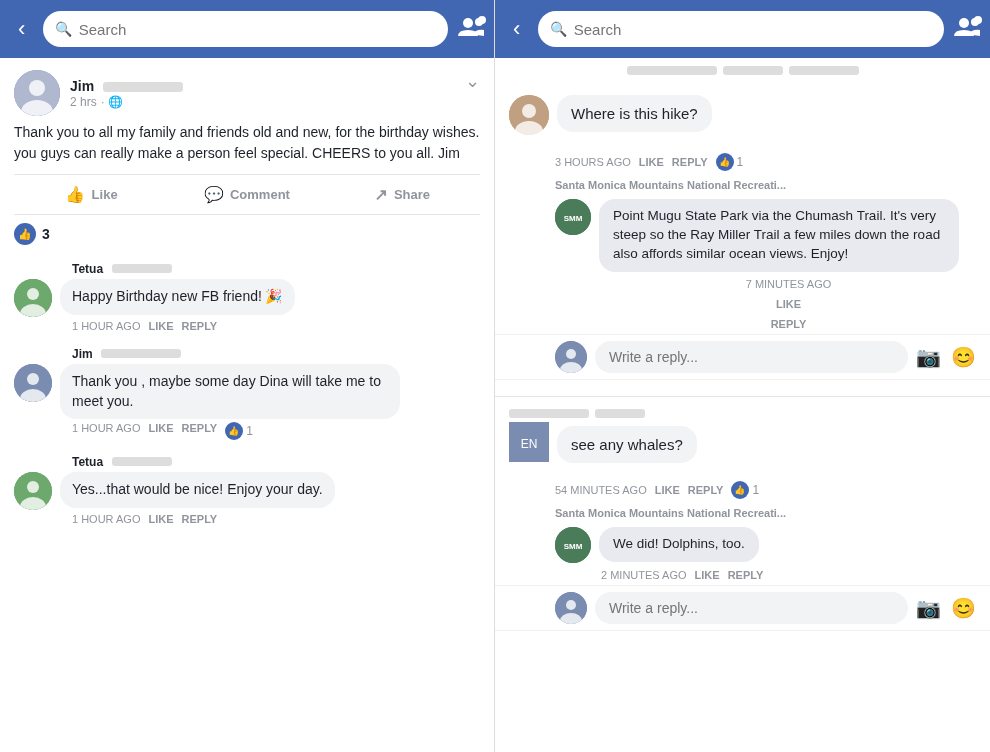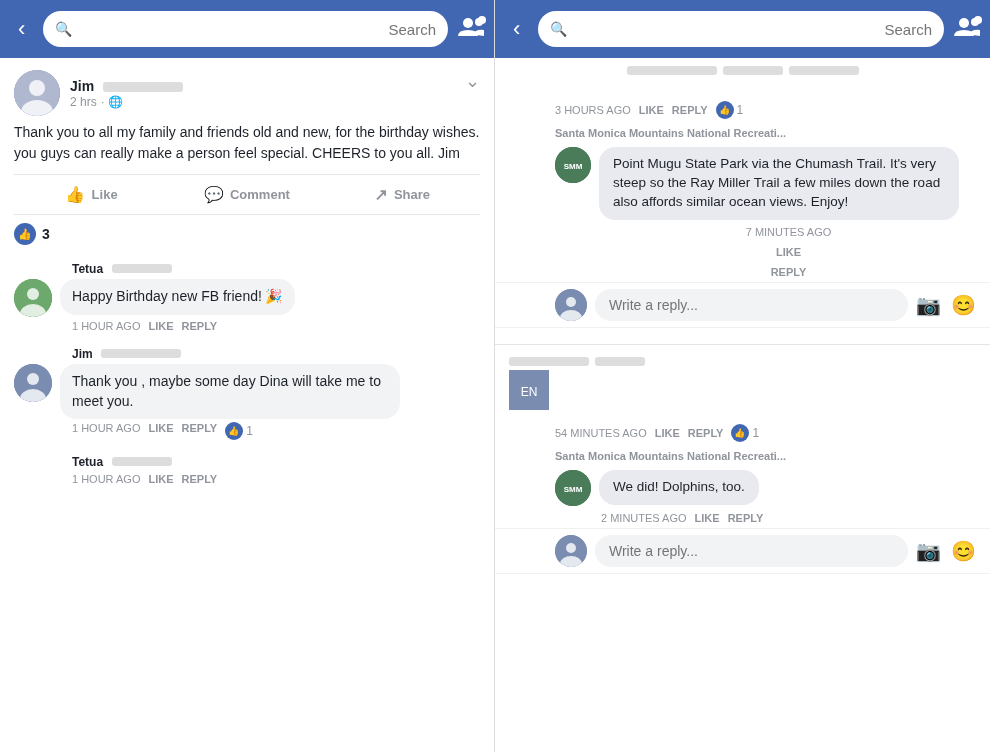--- a/index.html
+++ b/index.html
@@ -53,21 +53,20 @@
       color: #888;
       font-size: 14px;
     }
     .search-bar input {
       border: none;
       outline: none;
       font-size: 15px;
       color: #888;
       background: transparent;
       width: 100%;
-      text-align: right;
     }
     .header-friends-icon {
       color: #fff;
       font-size: 20px;
       position: relative;
     }
     .header-friends-icon::after {
       content: '';
       display: inline-block;
       width: 8px;
@@ -538,20 +537,30 @@
             <span class="comment-like-count">1</span>
           </span>
         </div>
       </div>
 
       <div class="comment-block">
         <div class="comment-name-row">
           <span class="comment-name">Tetua</span>
           <span class="comment-name-blur"></span>
         </div>
+        <div class="comment-row">
+          <div class="avatar-sm" style="background: #6da86d; overflow:hidden;">
+            <svg width="38" height="38" viewBox="0 0 38 38">
+              <rect width="38" height="38" fill="#6da86d"></rect>
+              <ellipse cx="19" cy="15" rx="6" ry="6" fill="#fff" opacity="0.8"></ellipse>
+              <ellipse cx="19" cy="35" rx="13" ry="10" fill="#fff" opacity="0.8"></ellipse>
+            </svg>
+          </div>
+          <div class="comment-bubble">Yes...that would be nice! Enjoy your day.</div>
+        </div>
         <div class="comment-actions">
           <span class="comment-time">1 HOUR AGO</span>
           <span class="comment-act-link">LIKE</span>
           <span class="comment-act-link">REPLY</span>
         </div>
       </div>
 
 
     </div>
   </div>
@@ -578,20 +587,30 @@
   <div class="content">
 
     <div style="display:flex; justify-content:center; gap:6px; padding:8px 14px 4px 14px;">
       <div class="blur-bar" style="width:90px;"></div>
       <div class="blur-bar" style="width:60px;"></div>
       <div class="blur-bar" style="width:70px;"></div>
     </div>
 
     <div class="thread-section">
 
+      <div class="thread-question-row">
+        <div class="rp-avatar">
+          <svg width="40" height="40" viewBox="0 0 40 40">
+            <circle cx="20" cy="20" r="20" fill="#c0a080"></circle>
+            <ellipse cx="20" cy="16" rx="7" ry="7" fill="#fff" opacity="0.8"></ellipse>
+            <ellipse cx="20" cy="36" rx="14" ry="10" fill="#fff" opacity="0.8"></ellipse>
+          </svg>
+        </div>
+        <div class="thread-question-bubble">Where is this hike?</div>
+      </div>
 
       <div class="thread-actions" style="padding-left:60px;">
         <span class="comment-time">3 HOURS AGO</span>
         <span class="comment-act-link">LIKE</span>
         <span class="comment-act-link">REPLY</span>
         <span style="display:inline-flex;align-items:center;gap:3px;">
           <span class="inline-like-badge">👍</span>
           <span class="comment-like-count">1</span>
         </span>
       </div>
@@ -641,20 +660,21 @@
 
     <div class="thread-section" style="padding-top:0;">
 
       <div class="thread-question-row">
         <div class="rp-avatar-sm2" style="width:40px;height:32px;background:#c2410c;">
           <svg width="40" height="40" viewBox="0 0 40 40">
             <rect width="40" height="40" fill="#7a8cb0"></rect>
             <text x="20" y="26" text-anchor="middle" fill="#fff" font-size="12">EN</text>
           </svg>
         </div>
+        <div class="thread-question-bubble">see any whales?</div>
       </div>
 
       <div class="thread-actions" style="padding-left:60px;">
         <span class="comment-time">54 MINUTES AGO</span>
         <span class="comment-act-link">LIKE</span>
         <span class="comment-act-link">REPLY</span>
         <span style="display:inline-flex;align-items:center;gap:3px;">
           <span class="inline-like-badge">👍</span>
           <span class="comment-like-count">1</span>
         </span>

